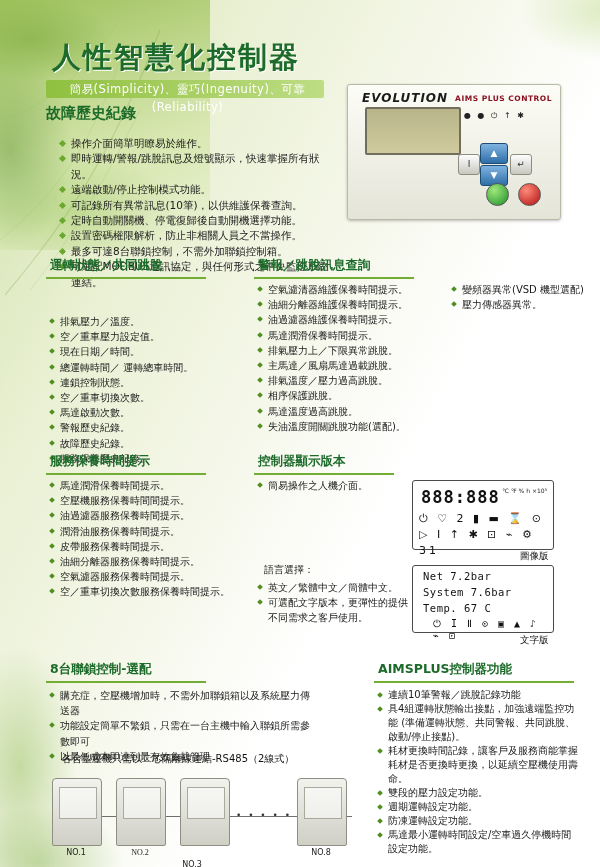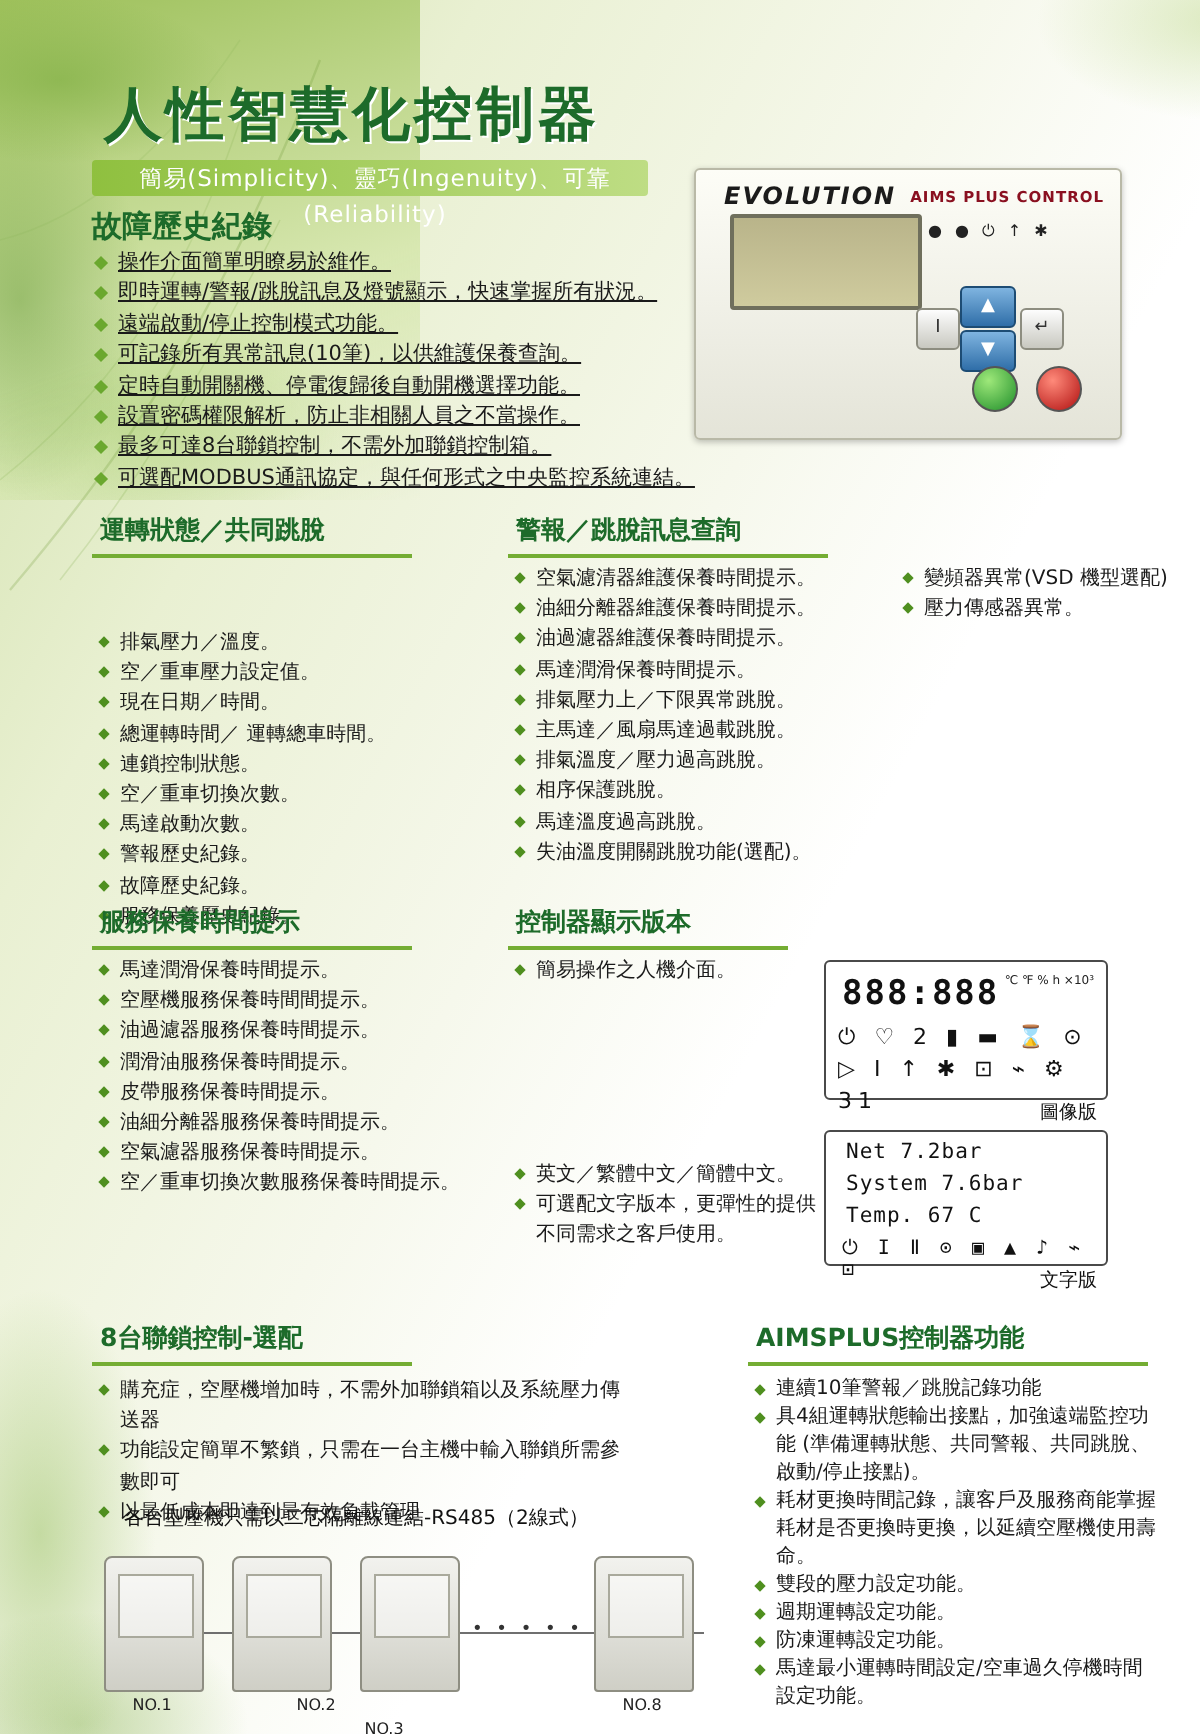--- a/index.html
+++ b/index.html
@@ -64,21 +64,21 @@
   }
   .feat-list{
     position:absolute;left:48px;top:124px;width:300px;
     font-size:10.5px;color:#1a1a1a;line-height:15.4px;
   }
   .feat-list li{margin:0 0 0 0;list-style:none;position:relative;padding-left:11px;}
   .feat-list li:before{
     content:"";position:absolute;left:0;top:5px;width:5px;height:5px;
     background:#6aa82e;transform:rotate(45deg);
   }
-  .feat-list ul{margin:0;padding:0;text-decoration:underline;}
+  .feat-list ul{margin:12px;padding:0;}
   
   .panel{
     position:absolute;left:347px;top:84px;width:212px;height:134px;
     background:linear-gradient(180deg,#fdfdf7,#e4e4d8);
     border:1px solid #b9b9a7;border-radius:3px;
     box-shadow:0 1px 3px rgba(0,0,0,.25);
   }
   .panel .brand{
     position:absolute;left:14px;top:6px;font-size:12px;font-weight:bold;
     font-style:italic;color:#1b1b1b;letter-spacing:1px;
@@ -146,21 +146,21 @@
     position:absolute;left:6px;top:30px;width:128px;font-size:11px;color:#111;
     letter-spacing:3px;line-height:16px;
   }
   .cap1{position:absolute;left:520px;top:550px;font-size:9.5px;color:#111;}
   .disp2{
     position:absolute;left:412px;top:565px;width:140px;height:66px;
     background:#ffffff;border:1.5px solid #4a4a4a;border-radius:3px;
     font-family:"DejaVu Sans Mono","Liberation Mono",monospace;
   }
   .disp2 .row{font-size:10.5px;color:#111;margin:4px 8px 0 10px;letter-spacing:.5px;}
-  .disp2 .ico{font-size:10px;margin:4px 6px 0 8px;letter-spacing:2px;color:#111;}
+  .disp2 .ico{font-size:10px;margin:4px 6px 0 20px;letter-spacing:2px;color:#111;}
   .cap2{position:absolute;left:520px;top:634px;font-size:9.5px;color:#111;}
   
   .chain{position:absolute;left:52px;top:770px;width:300px;height:90px;}
   .comp{
     position:absolute;top:8px;width:48px;height:66px;
     background:linear-gradient(180deg,#f2f2ee,#cfcfc6);
     border:1px solid #8e8e82;border-radius:4px 4px 2px 2px;
   }
   .comp:after{
     content:"";position:absolute;left:6px;top:8px;width:36px;height:30px;
@@ -268,20 +268,25 @@
       <li>空／重車切換次數服務保養時間提示。</li>
     </ul>
   </div>
 
   <div class="sec-title" style="left:254px;top:452px;width:130px;">控制器顯示版本</div>
   <div class="sec-list" style="left:258px;top:478px;width:150px;">
     <ul>
       <li>簡易操作之人機介面。</li>
     </ul>
   </div>
+  <div class="sec-list" style="left:254px;top:562px;width:150px;">
+    <ul>
+      <li class="plain">語言選擇：</li>
+    </ul>
+  </div>
   <div class="sec-list" style="left:258px;top:580px;width:150px;">
     <ul>
       <li>英文／繁體中文／簡體中文。</li>
       <li>可選配文字版本，更彈性的提供不同需求之客戶使用。</li>
     </ul>
   </div>
 
   <div class="disp1">
     <div class="seg">888:888</div>
     <div class="units">℃  ℉
@@ -310,21 +315,21 @@
       <li>以最低成本即達到最有效負載管理</li>
     </ul>
   </div>
   <div class="note-485">各台型壓機只需以二芯隔離線連結-RS485（2線式）</div>
 
   <div class="chain">
     <div class="chain-line"></div>
     <div class="comp" style="left:0px;"></div>
     <div class="comp-lbl" style="left:0px;">NO.1</div>
     <div class="comp" style="left:64px;"></div>
-    <div class="comp-lbl" style="left:82px;">NO.2</div>
+    <div class="comp-lbl" style="left:64px;font-family:Liberation Serif, serif;">NO.2</div>
     <div class="comp" style="left:128px;"></div>
     <div class="comp-lbl" style="left:116px;margin-top:12px;">NO.3</div>
     <div class="dots" style="left:184px;">• • • • • • • •</div>
     <div class="comp" style="left:245px;"></div>
     <div class="comp-lbl" style="left:245px;">NO.8</div>
   </div>
 
   <div class="sec-title" style="left:374px;top:660px;width:190px;">AIMSPLUS控制器功能</div>
   <div class="sec-list" style="left:378px;top:688px;width:200px;line-height:14px;">
     <ul>

